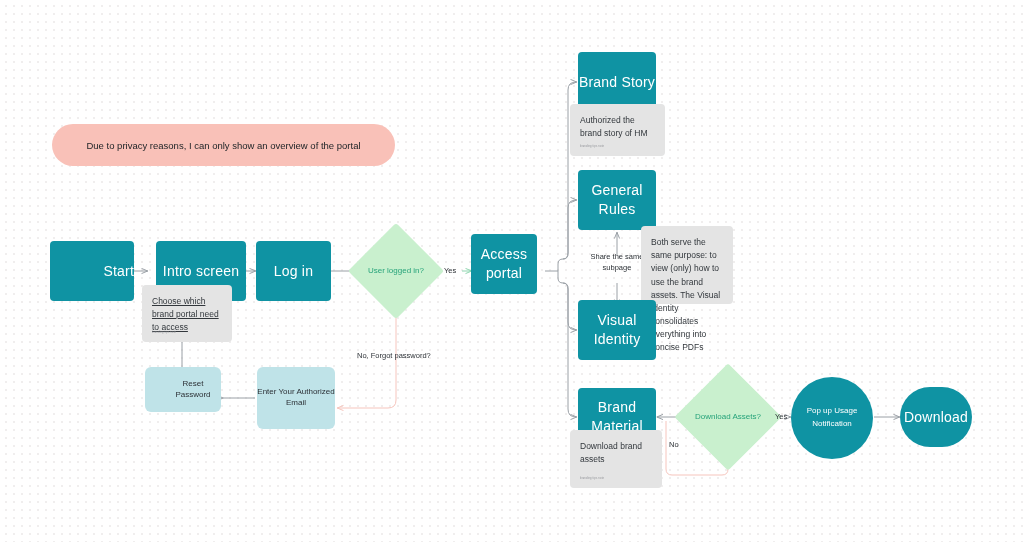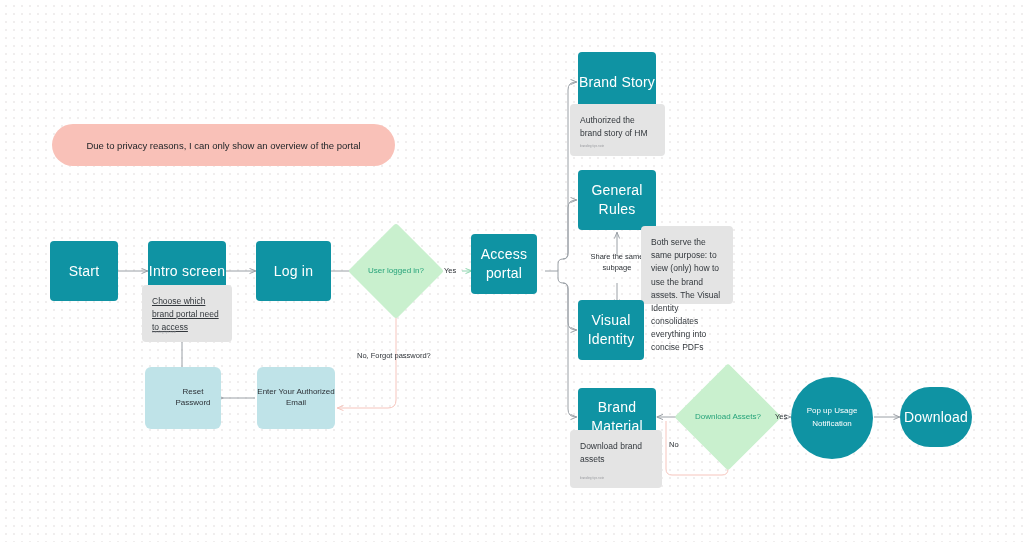--- a/index.html
+++ b/index.html
@@ -158,25 +158,25 @@
     <path d="M766,417 L776,417" fill="none" stroke="#9aa0a6" stroke-width="1"></path>
     <path d="M790,417 L791,417" fill="none" stroke="#9aa0a6" stroke-width="1" marker-end="url(#ag)"></path>
 
     <path d="M874,417 L900,417" fill="none" stroke="#9aa0a6" stroke-width="1" marker-end="url(#ag)"></path>
   </svg>
 
   <div class="banner" style="left:52px;top:124px;width:343px;height:42px;">
     <span>Due to privacy reasons, I can only show an overview of the portal</span>
   </div>
 
-  <div class="node teal" style="left:50px;top:241px;width:68px;height:60px;">
+  <div class="node teal" style="left:50px;top:241px;width:84px;height:60px;justify-content:flex-end;">
     <span>Start</span>
   </div>
 
-  <div class="node teal" style="left:148px;top:241px;width:78px;height:60px;">
+  <div class="node teal" style="left:156px;top:241px;width:90px;height:60px;">
     <span>Intro screen</span>
   </div>
 
   <div class="note" style="left:142px;top:285px;width:90px;height:57px;text-decoration:underline;">
     <span>Choose which brand portal need to access</span>
     <span class="micro">branding tips note</span>
   </div>
 
   <div class="node teal" style="left:256px;top:241px;width:75px;height:60px;">
     <span>Log in</span>
@@ -189,21 +189,21 @@
   </div>
 
   <div class="node teal" style="left:471px;top:234px;width:66px;height:60px;">
     <span>Access portal</span>
   </div>
 
   <span class="elabel" style="left:444px;top:266px;">Yes</span>
 
   <span class="elabel" style="left:357px;top:351px;">No, Forgot password?</span>
 
-  <div class="node lightblue" style="left:145px;top:367px;width:76px;height:62px;padding-left:20px;">
+  <div class="node lightblue" style="left:145px;top:367px;width:76px;height:45px;padding-left:20px;">
     <span>Reset Password</span>
   </div>
 
   <div class="node lightblue" style="left:257px;top:367px;width:78px;height:62px;">
     <span>Enter Your Authorized Email</span>
   </div>
 
   <div class="node teal" style="left:578px;top:52px;width:78px;height:60px;">
     <span>Brand Story</span>
   </div>
@@ -217,21 +217,21 @@
     <span>General Rules</span>
   </div>
 
   <span class="elabel ctr" style="left:585px;top:252px;width:64px;">Share the same subpage</span>
 
   <div class="note" style="left:641px;top:226px;width:92px;height:78px;">
     <span>Both serve the same purpose: to view (only) how to use the brand assets. The Visual Identity consolidates everything into concise PDFs</span>
     <span class="micro">branding tips note</span>
   </div>
 
-  <div class="node teal" style="left:578px;top:300px;width:66px;height:60px;">
+  <div class="node teal" style="left:578px;top:300px;width:78px;height:60px;">
     <span>Visual Identity</span>
   </div>
 
   <div class="node teal" style="left:578px;top:388px;width:78px;height:58px;">
     <span>Brand Material</span>
   </div>
 
   <div class="note" style="left:570px;top:430px;width:92px;height:58px;">
     <span>Download brand assets</span>
     <span class="micro">branding tips note</span>

